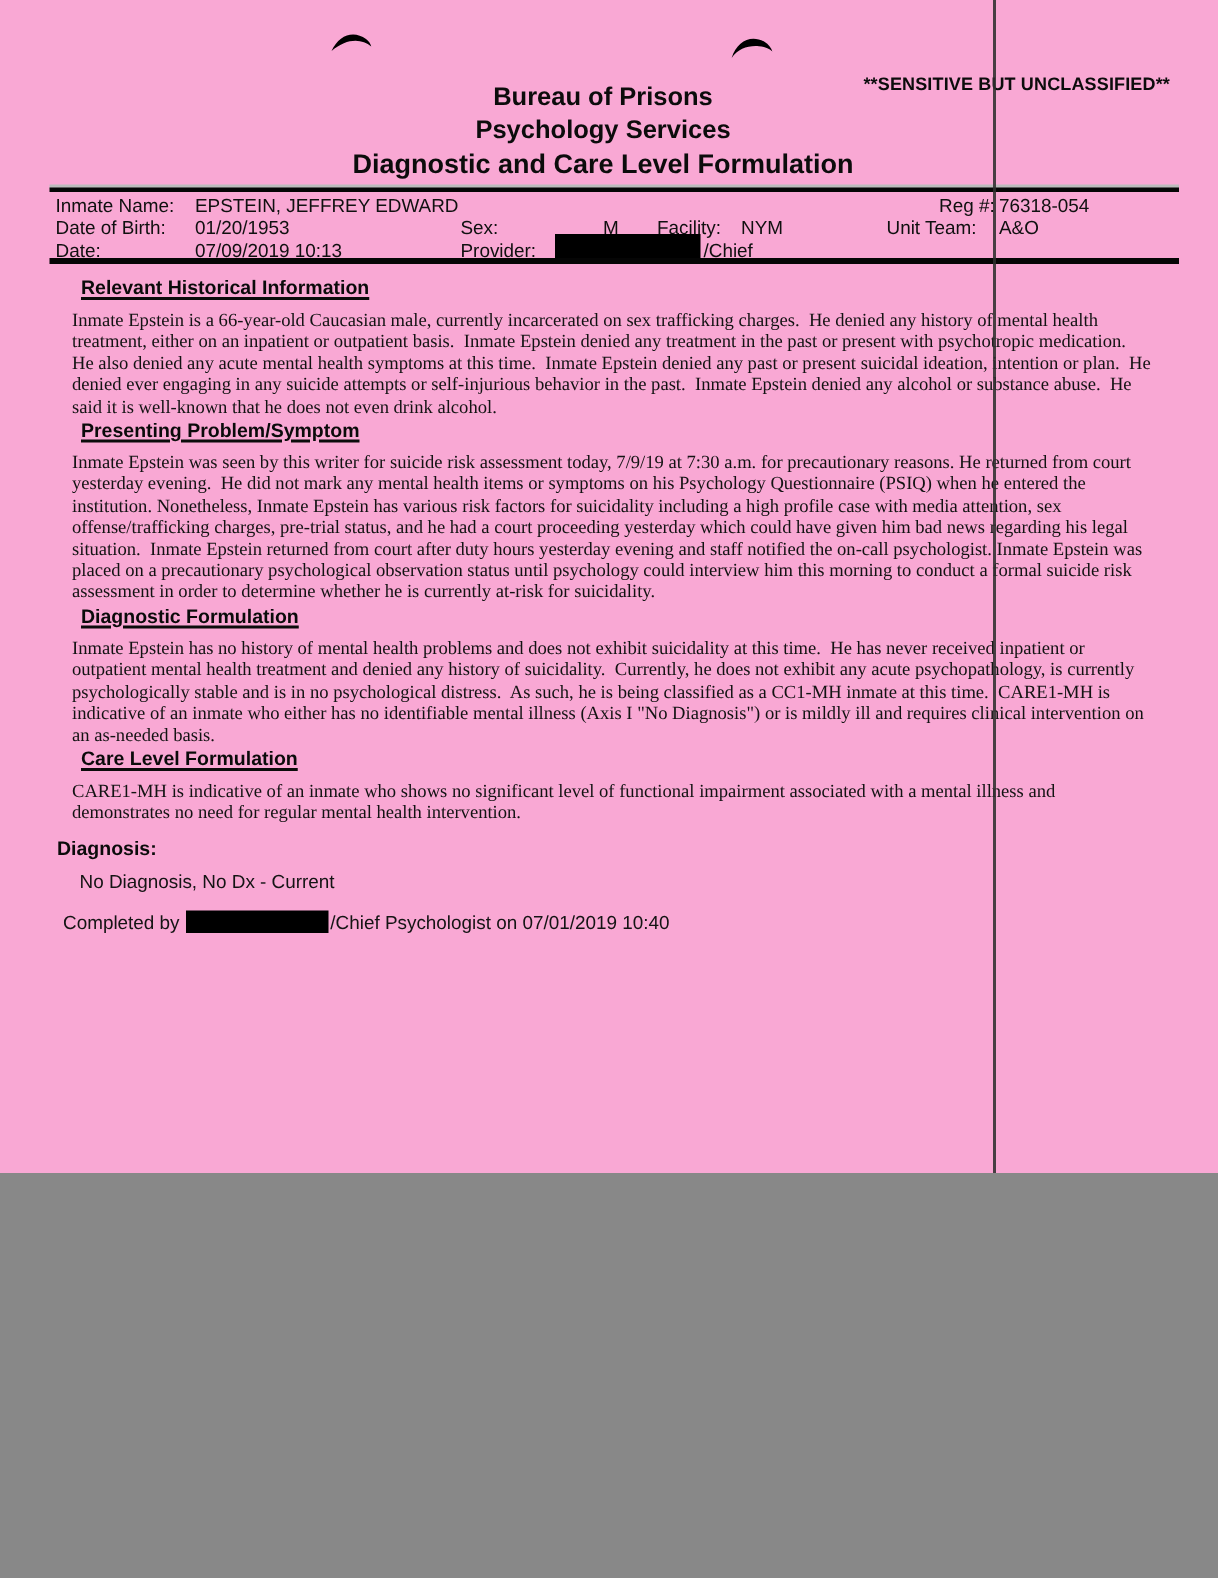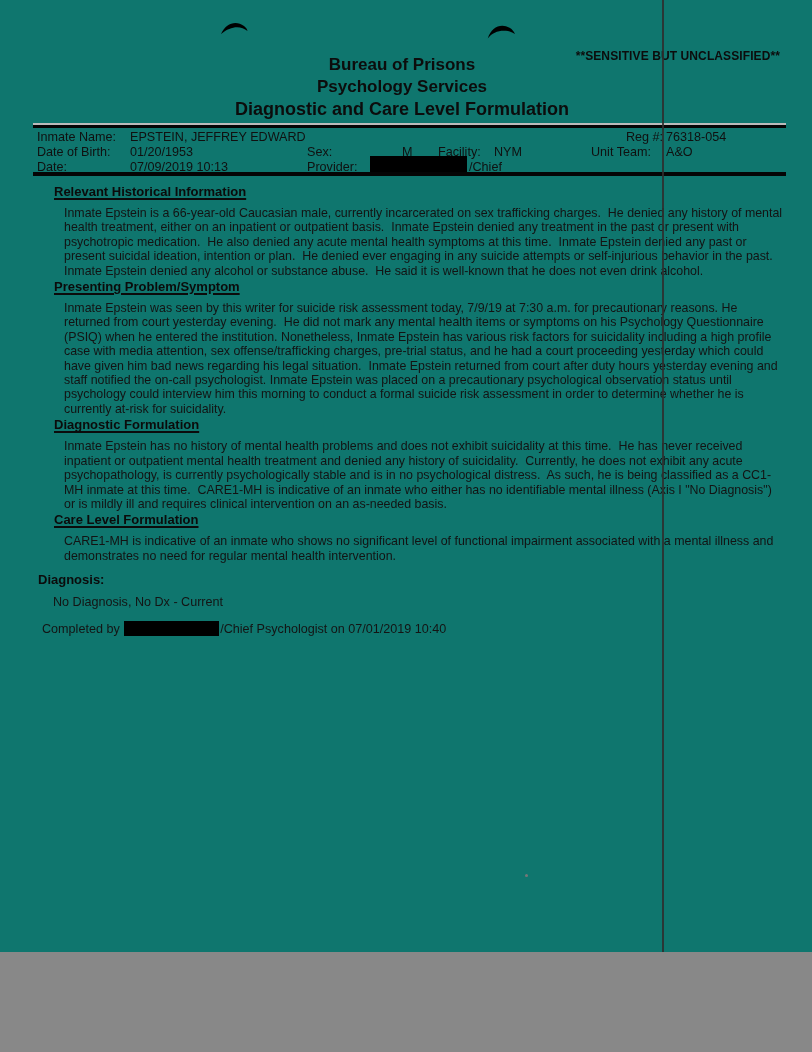--- a/index.html
+++ b/index.html
@@ -1,20 +1,20 @@
 <!DOCTYPE html>
 <html><head>
 <meta charset="utf-8">
 <style>
   html,body{margin:0;padding:0;background:#888;}
   .page{
     position:relative;
-    width:812px;height:952px;
+    width:812px;height:782px;
     margin:0 auto;
-    background:#0f766e;
+    background:#f9a8d4;
     overflow:hidden;
     font-family:"Liberation Sans", sans-serif;
     color:#141414;
     -webkit-font-smoothing:antialiased;
   }
   .abs{position:absolute;}
   
   .title-block{left:0;top:0;width:804px;text-align:center;}
   .title-line{font-weight:bold;color:#0c0c0c;}
   .t1{top:55px;font-size:17px;}
@@ -36,23 +36,23 @@
   
   .content{left:0;top:184px;width:812px;}
   .sec-h{
     margin:0 0 0 38px;font-size:13px;font-weight:bold;color:#0b0b0b;
     text-decoration:underline;text-underline-offset:2px;text-decoration-thickness:1.5px;
     line-height:15px;
     padding-left:16px;
   }
   .sec-h.tight{margin-top:1px;}
   .sec-p{
-    margin:7px 0 0 64px;width:720px;
+    margin:7px 0 0 48px;width:720px;
     font-size:12.4px;line-height:14.4px;
-    white-space:pre-wrap;color:#131313;
+    white-space:pre-wrap;color:#131313;font-family:Liberation Serif, serif;
   }
   .diag-label{margin:9px 0 0 38px;font-size:13px;font-weight:bold;color:#0b0b0b;line-height:15px;}
   .diag-value{margin:8px 0 0 53px;font-size:12.6px;line-height:15px;}
   .completed{margin:11px 0 0 42px;font-size:12.6px;line-height:16px;}
   .redact-inline{display:inline-block;width:95px;height:15px;background:#000;vertical-align:-3px;margin:0 1px;}
   
   .footer-item{font-size:10.5px;color:#1a1a1a;white-space:nowrap;text-decoration:underline;}
   .f-generated{left:42px;top:982px;}
   .redact-footer{display:inline-block;width:86px;height:15px;background:#000;vertical-align:-4px;margin:0 1px;}
   .f-center{left:344px;top:982px;}

